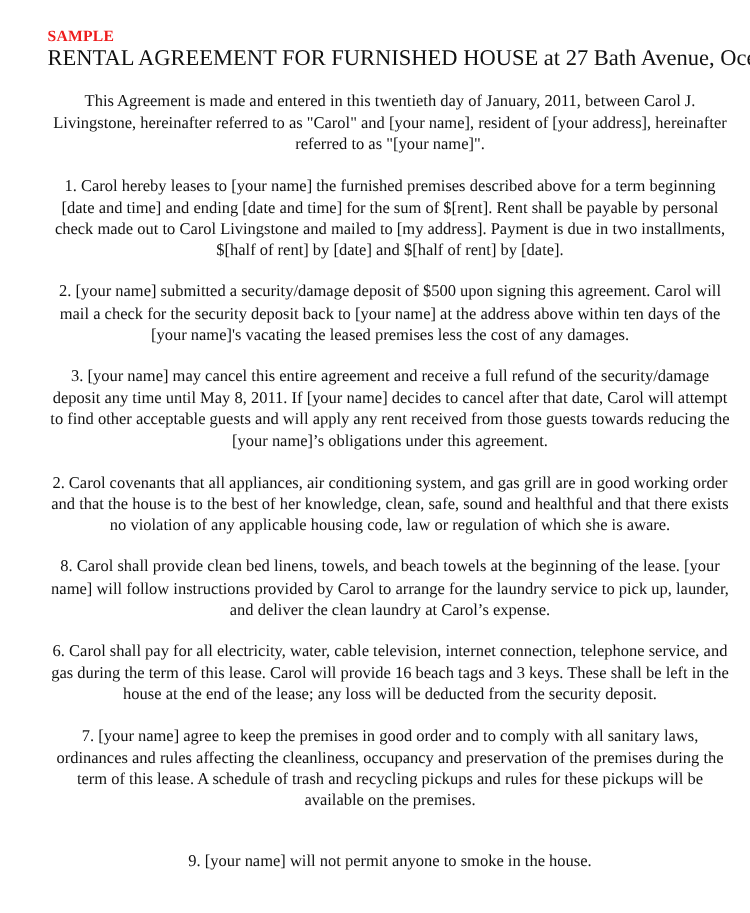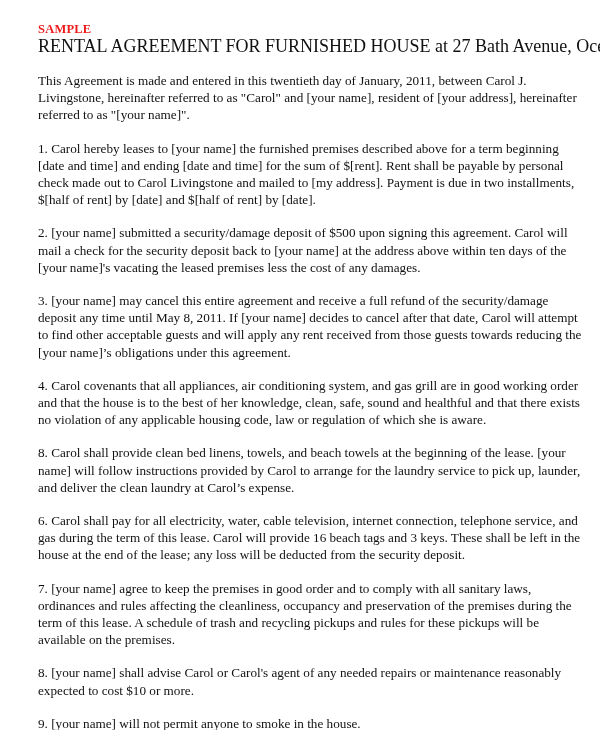--- a/index.html
+++ b/index.html
@@ -33,21 +33,21 @@
   .doc-title {
     font-size: 18px;
     line-height: 17px;
     color: #111111;
     margin: 0;
     white-space: nowrap;
   }
   .clause {
     font-size: 13.2px;
     line-height: 17.2px;
-    text-align: left;
+    text-align: center;
     color: #111111;
     margin: 0;
     padding: 0;
   }
   .gap-intro { height: 17px; }
   .gap { height: 16px; }
 </style>
 </head>
 <body>
 
@@ -68,35 +68,34 @@
   <div class="gap"></div>
 
   <p class="clause">2.  [your name] submitted a security/damage deposit of $500 upon signing this agreement.  Carol will mail a check for the security deposit back to [your name] at the address above within ten days of the [your name]'s vacating the leased premises less the cost of any damages.</p>
 
   <div class="gap"></div>
 
   <p class="clause">3. [your name] may cancel this entire agreement and receive a full refund of the security/damage deposit any time until May 8, 2011.  If [your name] decides to cancel after that date, Carol will attempt to find other acceptable guests and will apply any rent received from those guests towards reducing the [your name]’s obligations under this agreement.</p>
 
   <div class="gap"></div>
 
-  <p class="clause">4.  Carol covenants that all appliances, air conditioning system, and gas grill are in good working order and that the house is to the best of her knowledge, clean, safe, sound and healthful and that there exists no violation of any applicable housing code, law or regulation of which she is aware.</p>
+  <p class="clause">2.  Carol covenants that all appliances, air conditioning system, and gas grill are in good working order and that the house is to the best of her knowledge, clean, safe, sound and healthful and that there exists no violation of any applicable housing code, law or regulation of which she is aware.</p>
 
   <div class="gap"></div>
 
   <p class="clause">8.  Carol shall provide clean bed linens, towels, and beach towels at the beginning of the lease. [your name] will follow instructions provided by Carol to arrange for the laundry service to pick up, launder, and deliver the clean laundry at Carol’s expense.</p>
 
   <div class="gap"></div>
 
   <p class="clause">6.  Carol shall pay for all electricity, water, cable television, internet connection, telephone service, and gas during the term of this lease.  Carol will provide 16 beach tags and 3 keys. These shall be left in the house at the end of the lease; any loss will be deducted from the security deposit.</p>
 
   <div class="gap"></div>
 
   <p class="clause">7.  [your name] agree to keep the premises in good order and to comply with all sanitary laws, ordinances and rules affecting the cleanliness, occupancy and preservation of the premises during the term of this lease.  A schedule of trash and recycling pickups and rules for these pickups will be available on the premises.</p>
 
   <div class="gap"></div>
 
-  <p class="clause">8.  [your name] shall advise Carol or Carol's agent of any needed repairs or maintenance reasonably expected to cost $10 or more.</p>
 
   <div class="gap"></div>
 
   <p class="clause">9. [your name] will not permit anyone to smoke in the house.</p>
 
 </div>
 
 </body></html>

